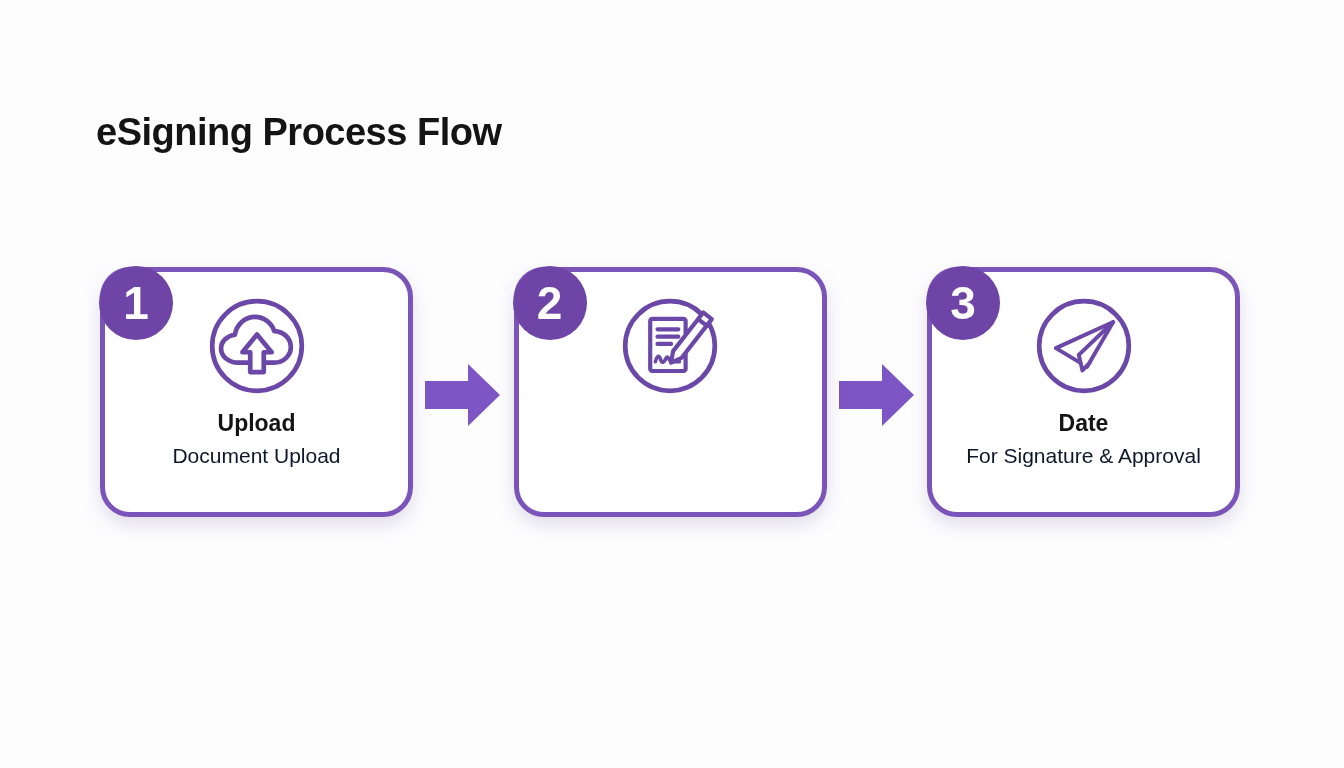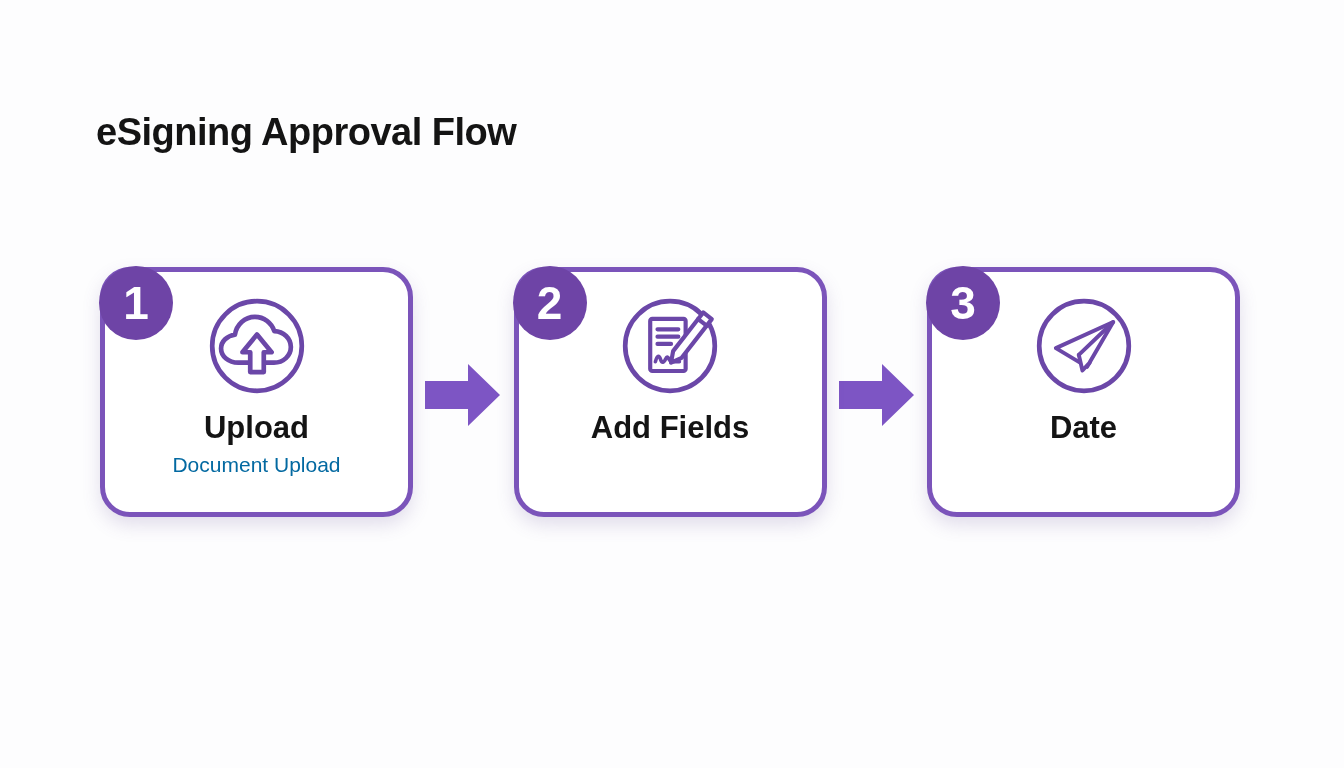--- a/index.html
+++ b/index.html
@@ -75,47 +75,47 @@
     stroke-linejoin: round;
   }
   .step-icon .fillmask {
     fill: #ffffff;
     stroke: var(--icon-stroke, #6b47a8);
     stroke-linecap: round;
     stroke-linejoin: round;
   }
   .step-title {
     margin-top: 15px;
-    font-size: 31px;
+    font-size: 23px;
     font-weight: 700;
     color: var(--heading, #141414);
     line-height: 1.1;
   }
   .step-subtitle {
     margin-top: 7px;
     font-size: 21px;
     font-weight: 400;
-    color: #0369a1;
+    color: #0f172a;
     line-height: 1.2;
   }
   .flow-arrow {
     flex: 0 0 auto;
     margin-top: 6px;
   }
   .flow-arrow svg {
     display: block;
   }
   .flow-arrow .arrow-fill {
     fill: var(--arrow, #7d55c4);
   }
 </style>
 </head>
 <body style="--accent-border: #7b54ba; --badge: #6e44a6; --arrow: #7d55c4; --icon-stroke: #6b47a8; --heading: #141414; --card-bg: #ffffff;">
 
-<h1 class="page-title">eSigning Approval Flow</h1>
+<h1 class="page-title">eSigning Process Flow</h1>
 
 <div class="flow">
 
   <div class="step-card">
     <div class="step-badge">1</div>
     <svg class="step-icon" viewBox="0 0 96 96" aria-hidden="true">
       <circle class="stroke" cx="48" cy="48" r="43" stroke-width="4.5"></circle>
       <path class="stroke" stroke-width="4.5" d="M30 64 C20.6 64 13.5 57.9 13.5 50.4 C13.5 43.6 19.4 38 26.8 37.2 C28.3 27.4 36.2 20 46 20 C54.7 20 62 25.7 64.6 33.7 C73.7 34 80.5 40.8 80.5 49 C80.5 57.3 73.4 64 64.3 64 L30 64 Z"></path>
       <path class="fillmask" stroke-width="4.5" d="M48 37 L62 54 L54.5 54 L54.5 73 L41.5 73 L41.5 54 L34 54 Z"></path>
     </svg>
@@ -132,33 +132,33 @@
   <div class="step-card">
     <div class="step-badge">2</div>
     <svg class="step-icon" viewBox="0 0 96 96" aria-hidden="true">
       <circle class="stroke" cx="48" cy="48" r="43" stroke-width="4.5"></circle>
       <rect class="fillmask" x="29" y="22" width="34" height="50" rx="2" stroke-width="4"></rect>
       <path class="stroke" stroke-width="4" d="M36 32 H56 M36 39 H56 M36 46 H49"></path>
       <path class="stroke" stroke-width="3.5" d="M34 63 Q36.5 54 39 61 Q41 66.5 44 60 Q45.5 56.5 47.5 61.5 L49.5 63 H57"></path>
       <path class="fillmask" stroke-width="4" d="M49 64 L59.2 59.3 L88.1 22.2 L79.9 15.8 L51 52.9 Z"></path>
       <path class="stroke" stroke-width="4" d="M83.2 28.5 L75 22.1"></path>
     </svg>
-    <div class="step-title">Add Fields</div>
   </div>
 
   <div class="flow-arrow">
     <svg width="76" height="64" viewBox="0 0 76 64" aria-hidden="true">
       <path class="arrow-fill" d="M0 18 H43 V1 L75 32 L43 63 V46 H0 Z"></path>
     </svg>
   </div>
 
   <div class="step-card">
     <div class="step-badge">3</div>
     <svg class="step-icon" viewBox="0 0 96 96" aria-hidden="true">
       <circle class="stroke" cx="48" cy="48" r="43" stroke-width="4.5"></circle>
       <path class="fillmask" stroke-width="3.8" d="M76 25 L21 50 L51 68 Z"></path>
       <path class="fillmask" stroke-width="3.8" d="M43 56.5 L46.5 71.5 L53.5 64"></path>
       <path class="stroke" stroke-width="3.8" d="M76 25 L43 56.5"></path>
     </svg>
     <div class="step-title">Date</div>
+    <div class="step-subtitle">For Signature &amp; Approval</div>
   </div>
 
 </div>
 
 </body></html>

